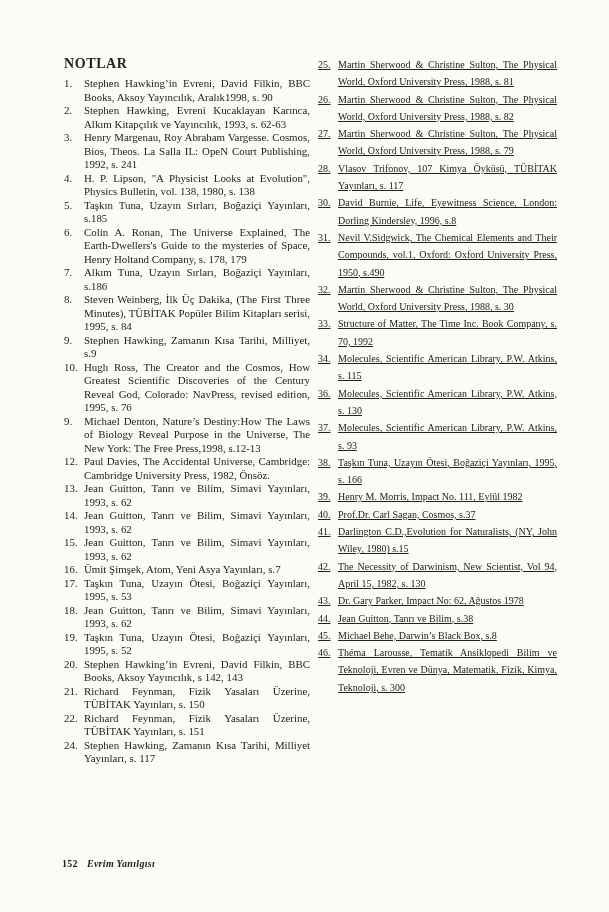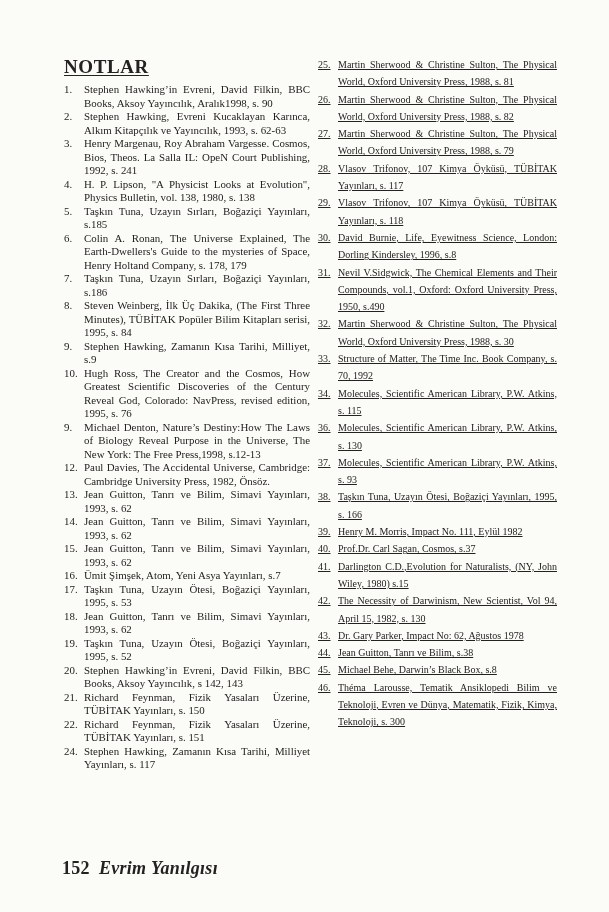--- a/index.html
+++ b/index.html
@@ -9,35 +9,34 @@
     position: relative;
     overflow: hidden;
     font-family: "Liberation Serif", "DejaVu Serif", serif;
     color: #242221;
     -webkit-font-smoothing: antialiased;
   }
   .col { position: absolute; top: 56px; }
   .col-left  { left: 64px;  width: 246px; }
   .col-right { left: 318px; width: 239px; }
   .title {
-    font-size: 19px; font-weight: bold;
+    font-size: 14px; font-weight: bold;
     letter-spacing: 0.6px;
     margin: 0 0 5px 0;
-    text-decoration: underline;
     text-underline-offset: 2px;
   }
   ol.notes { list-style: none; margin: 0; padding: 0; }
   ol.notes li { display: flex; }
   .num { flex: 0 0 20px; }
   .txt { flex: 1; text-align: justify; hyphens: none; }
   .notes-left  { font-size: 10.9px; line-height: 13.5px; }
   .notes-right { font-size: 10px; line-height: 17.3px; text-decoration: underline; }
   .footer {
     position: absolute; left: 62px; top: 858px;
-    font-size: 18px;
+    font-size: 10px;
   }
   .pgnum { font-weight: bold; letter-spacing: 0.3px; }
   .booktitle { font-weight: bold; font-style: italic; margin-left: 9px; letter-spacing: 0.3px; }
 </style>
 </head>
 <body>
 
 <div class="page">
 
   <div class="col col-left">
@@ -62,21 +61,21 @@
         <li>
           <span class="num">5.</span>
           <span class="txt">Taşkın Tuna, Uzayın Sırları, Boğaziçi Yayınları, s.185</span>
         </li>
         <li>
           <span class="num">6.</span>
           <span class="txt">Colin A. Ronan, The Universe Explained, The Earth-Dwellers's Guide to the mysteries of Space, Henry Holtand Company, s. 178, 179</span>
         </li>
         <li>
           <span class="num">7.</span>
-          <span class="txt">Taşkın Tuna, Uzayın Sırları, Boğaziçi Yayınları, s.186</span>
+          <span class="txt">Alkım Tuna, Uzayın Sırları, Boğaziçi Yayınları, s.186</span>
         </li>
         <li>
           <span class="num">8.</span>
           <span class="txt">Steven Weinberg, İlk Üç Dakika, (The First Three Minutes), TÜBİTAK Popüler Bilim Kitapları serisi, 1995, s. 84</span>
         </li>
         <li>
           <span class="num">9.</span>
           <span class="txt">Stephen Hawking, Zamanın Kısa Tarihi, Milliyet, s.9</span>
         </li>
         <li>
@@ -148,24 +147,20 @@
           <span class="num">26.</span>
           <span class="txt">Martin Sherwood &amp; Christine Sulton, The Physical World, Oxford University Press, 1988, s. 82</span>
         </li>
         <li>
           <span class="num">27.</span>
           <span class="txt">Martin Sherwood &amp; Christine Sulton, The Physical World, Oxford University Press, 1988, s. 79</span>
         </li>
         <li>
           <span class="num">28.</span>
           <span class="txt">Vlasov Trifonov, 107 Kimya Öyküsü, TÜBİTAK Yayınları, s. 117</span>
-        </li>
-        <li>
-          <span class="num">29.</span>
-          <span class="txt">Vlasov Trifonov, 107 Kimya Öyküsü, TÜBİTAK Yayınları, s. 118</span>
         </li>
         <li>
           <span class="num">30.</span>
           <span class="txt">David Burnie, Life, Eyewitness Science, London: Dorling Kindersley, 1996, s.8</span>
         </li>
         <li>
           <span class="num">31.</span>
           <span class="txt">Nevil V.Sidgwick, The Chemical Elements and Their Compounds, vol.1, Oxford: Oxford University Press, 1950, s.490</span>
         </li>
         <li>

